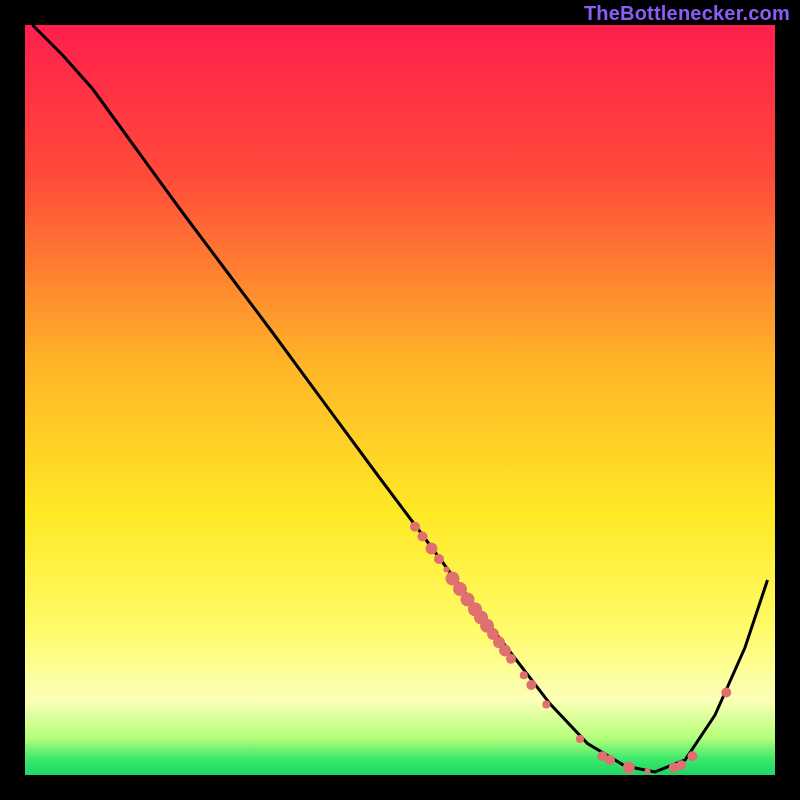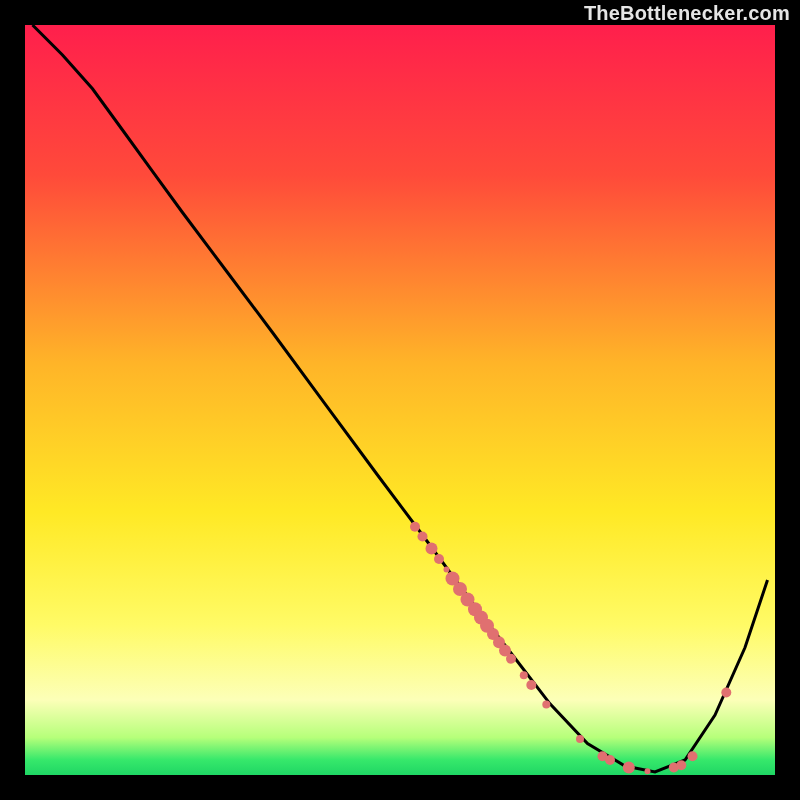--- a/index.html
+++ b/index.html
@@ -17,21 +17,21 @@
     width: 800px;
     height: 800px;
     background: #000;
   }
   .watermark {
     position: absolute;
     top: 2px;
     right: 10px;
     font-size: 20px;
     font-weight: 600;
-    color: #e5e5e5;
+    color: #8b5cf6;
     letter-spacing: 0.2px;
     z-index: 10;
   }
   .plot {
     position: absolute;
     top: 25px;
     left: 25px;
     width: 750px;
     height: 750px;
     overflow: hidden;

